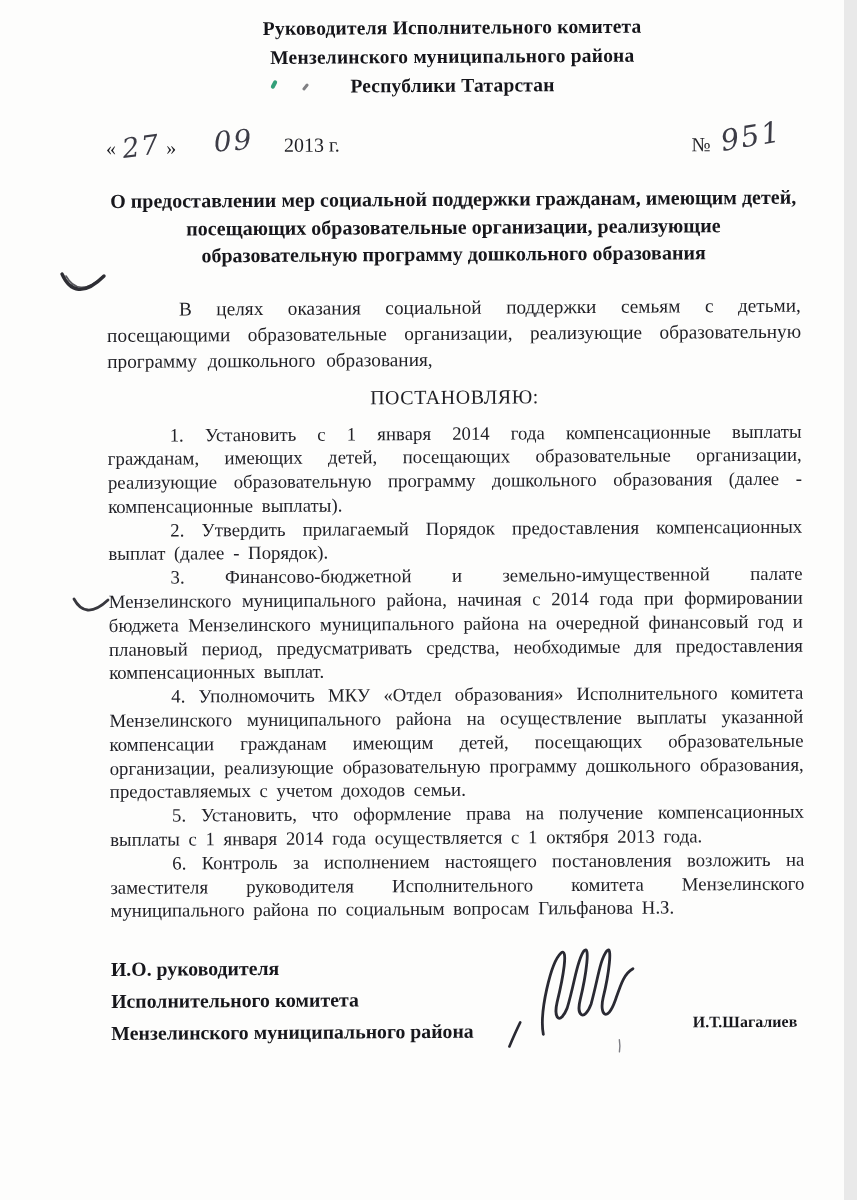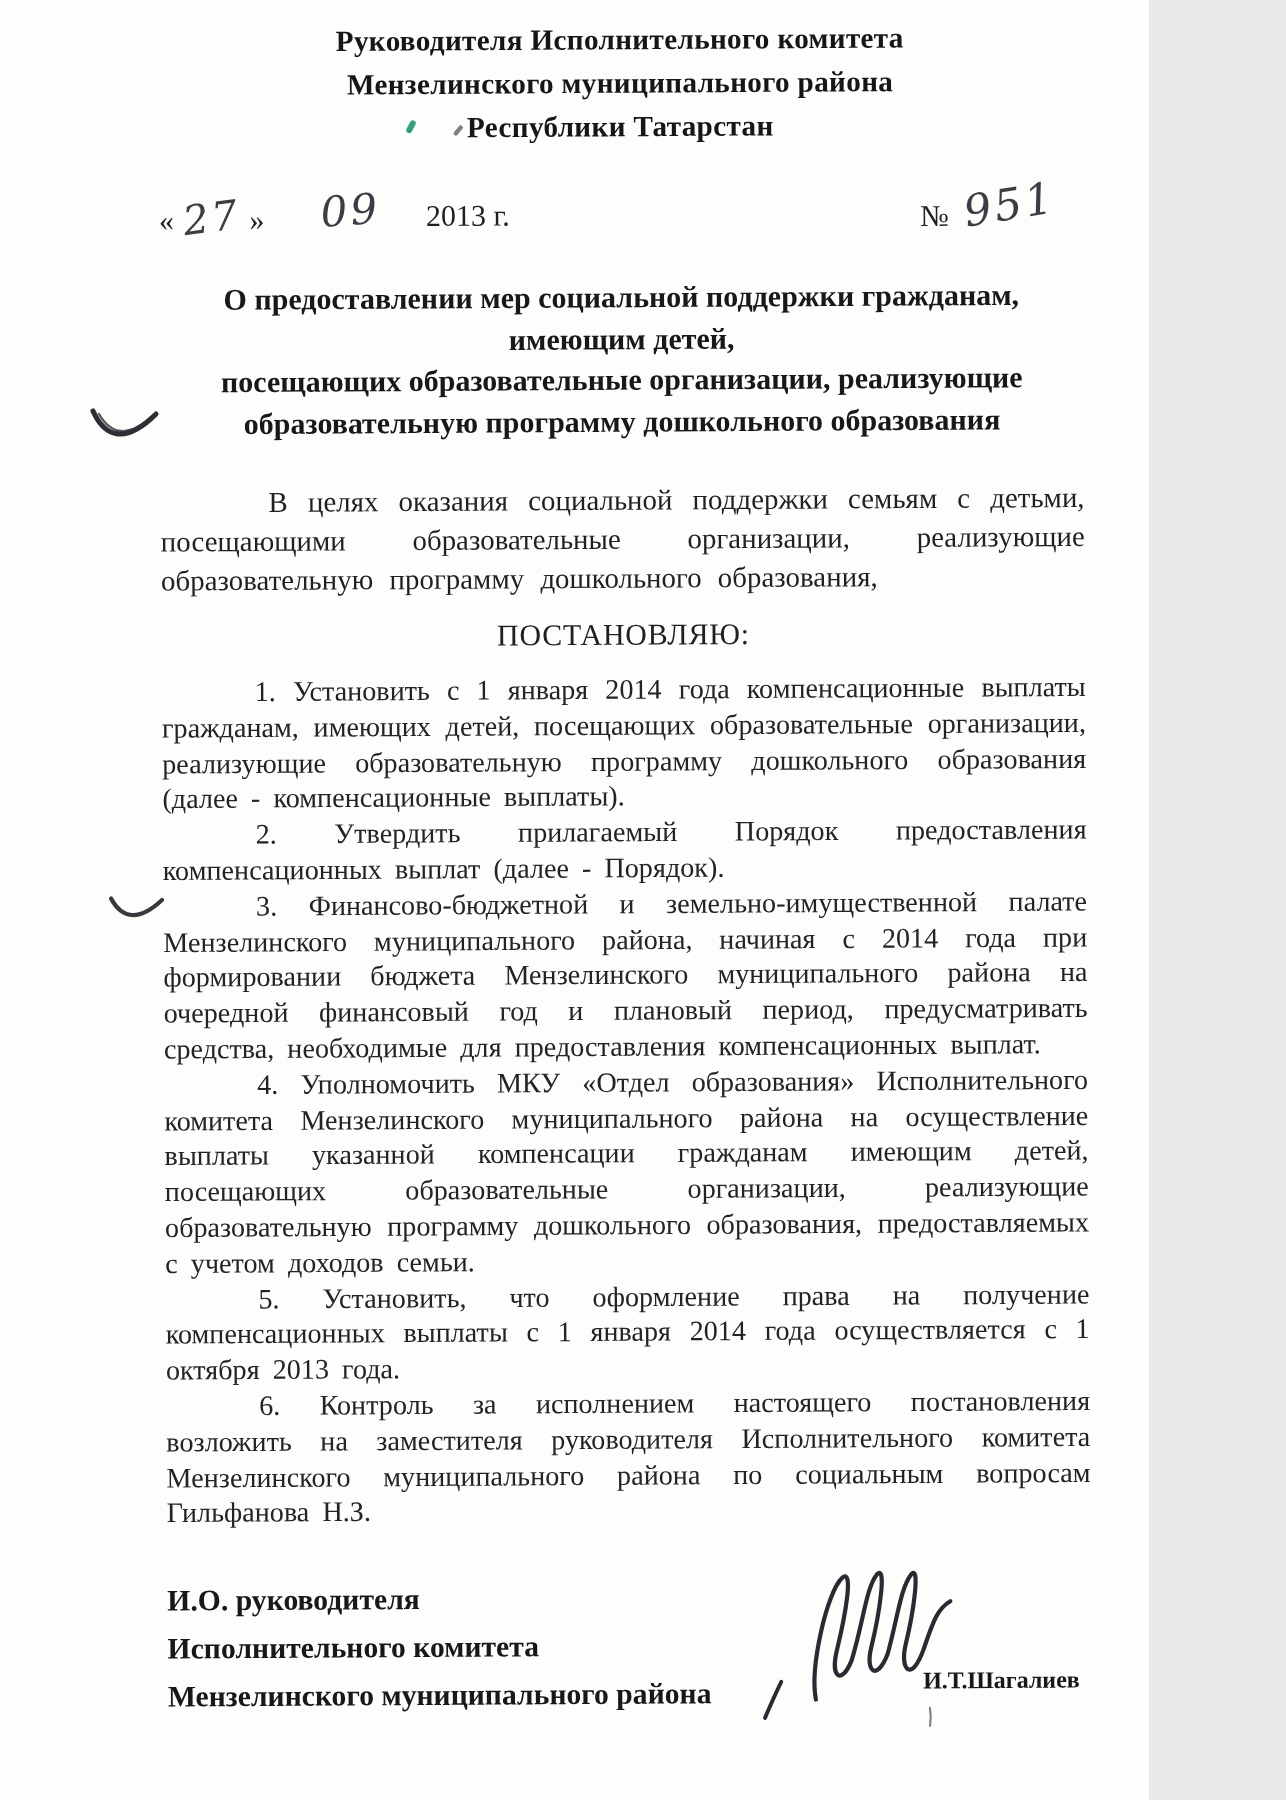--- a/index.html
+++ b/index.html
@@ -1,18 +1,18 @@
 <!DOCTYPE html>
 <html><head>
 <meta charset="utf-8">
 <style>
   html,body{margin:0;padding:0;background:#e9e9e9;}
   .page{
     position:relative;
-    width:766px;height:1200px;
+    width:844px;height:1200px;
     background:#fdfdfc;
     font-family:"Liberation Serif", serif;
     color:#1f1f24;
     overflow:hidden;
     box-sizing:border-box;
   }
   .content{
     position:relative;
     padding:13px 45px 0 105px;
     transform:rotate(-0.35deg);

